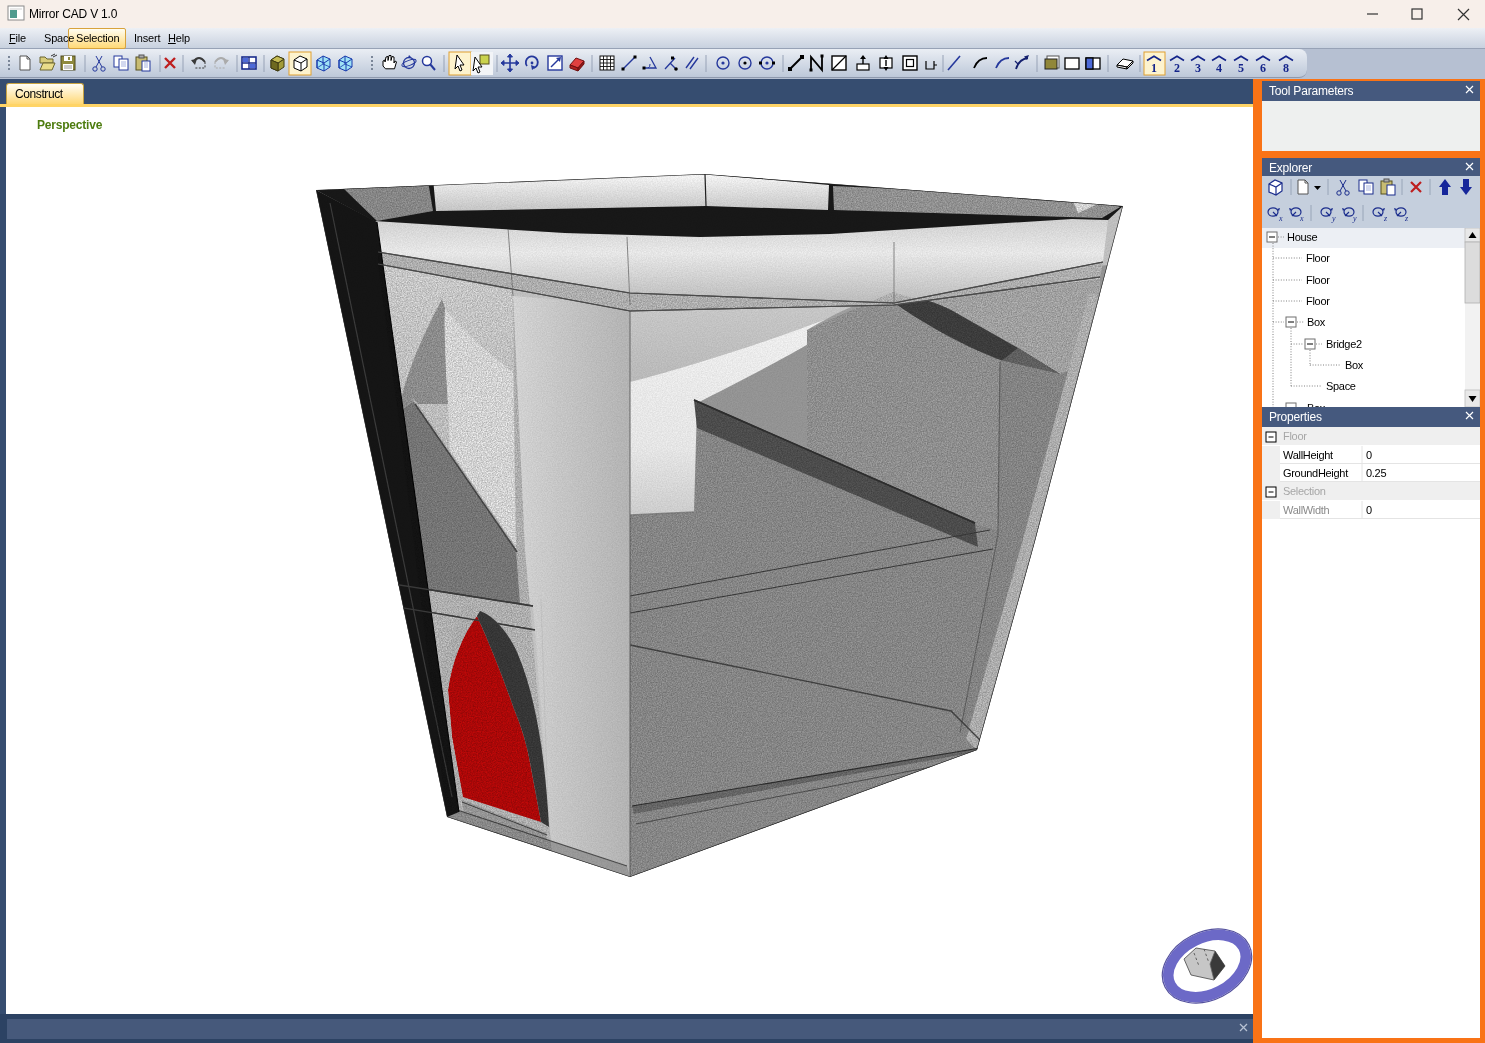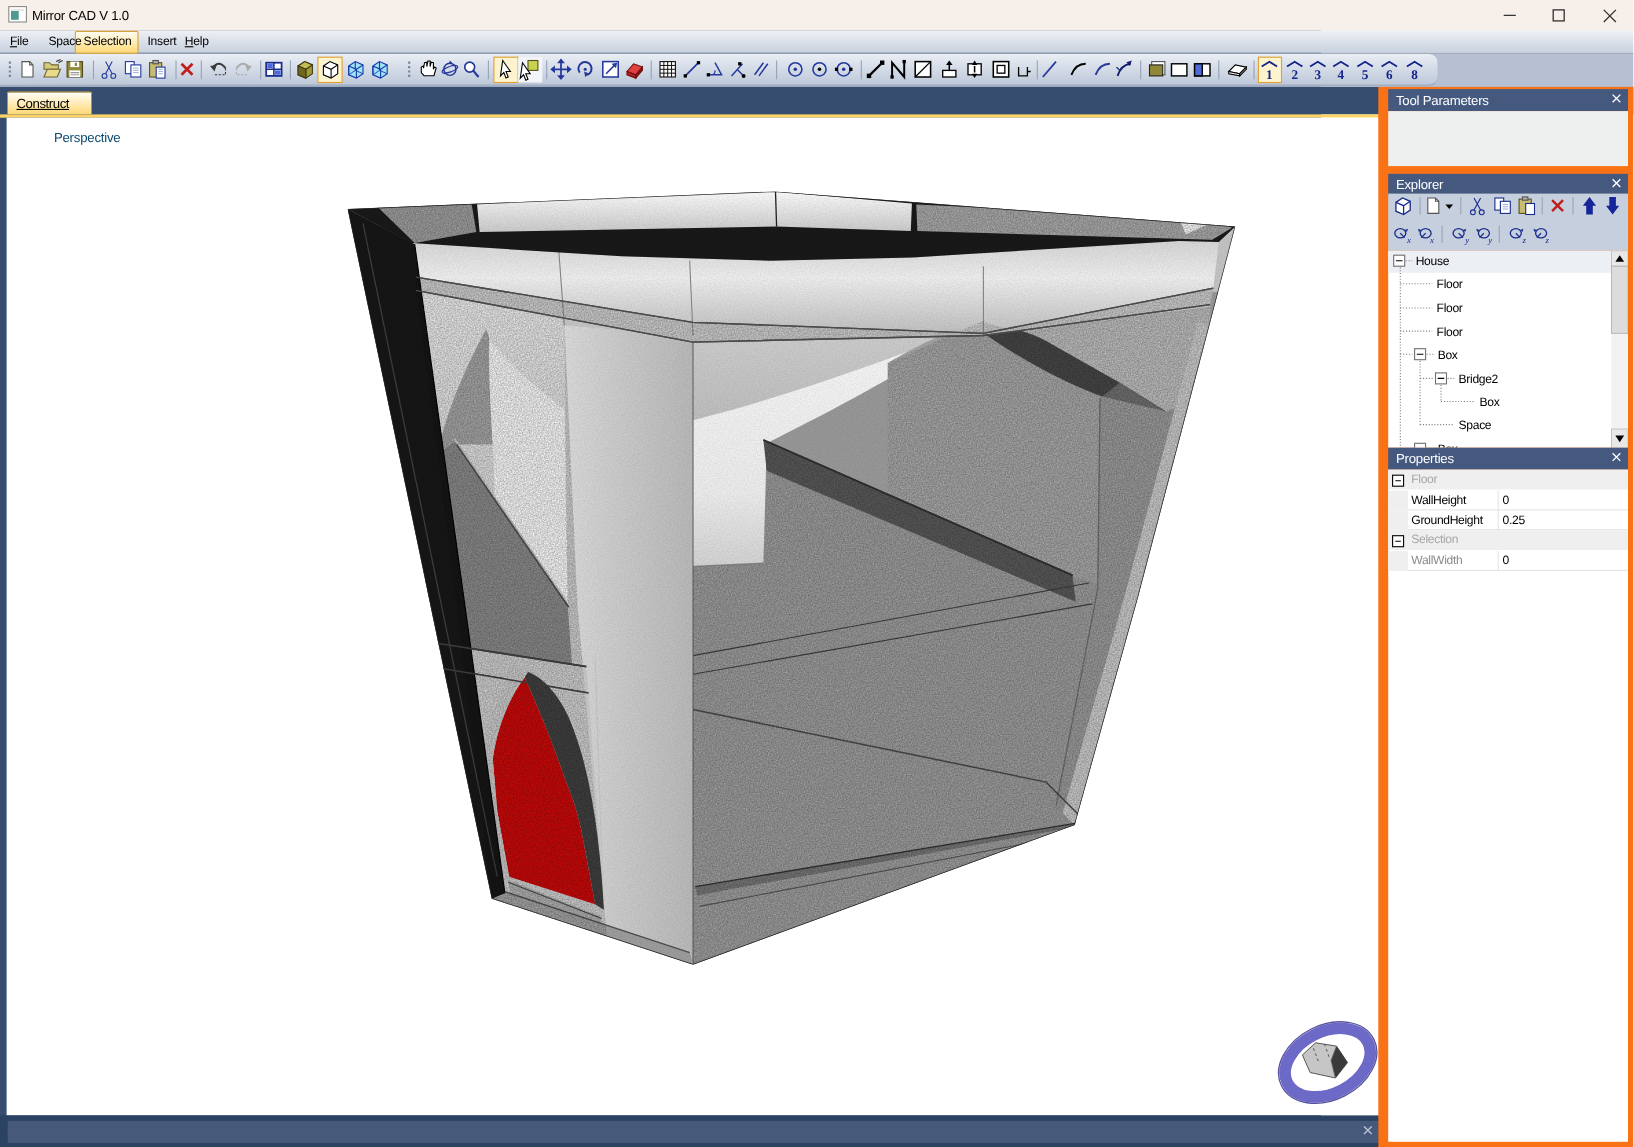--- a/index.html
+++ b/index.html
@@ -15,26 +15,26 @@
 #menubar { left:0; top:28px; width:1485px; height:21px; background:linear-gradient(#EDF0F5,#C8D1DF); border-bottom:1px solid #97A2B6;text-align:center; }
 .mitem { position:absolute; top:4px; font-size:11px; letter-spacing:-0.2px; color:#000; }
 #selbox { position:absolute; left:68px; top:0px; width:58px; height:21px; background:linear-gradient(#FFFDF2,#FFD977); border:1px solid #D8A33C; border-radius:2px; }
 
 
 #toolbar { left:0; top:49px; width:1485px; height:30px; background:#B6C0D2; }
 #tstrip { position:absolute; left:0; top:0; width:1307px; height:29px; background:linear-gradient(#EAEEF4,#BDC8D9); border-bottom:1px solid #8E99AD; border-radius:0 8px 8px 0; }
 
 
 #tabstrip { left:0; top:79px; width:1485px; height:25px; background:#364D70; }
-#tab1 { position:absolute; left:6px; top:4px; width:78px; height:21px; background:linear-gradient(#FFFEF8,#FFD875); border:1px solid #C9A443; border-bottom:none; border-radius:3px 3px 0 0; font-size:12px; letter-spacing:-0.4px; color:#000; padding:3px 0 0 8px;text-decoration:underline; }
+#tab1 { position:absolute; left:6px; top:4px; width:78px; height:21px; background:linear-gradient(#FFFEF8,#FFD875); border:1px solid #C9A443; border-bottom:none; border-radius:3px 3px 0 0; font-size:12px; letter-spacing:-0.4px; color:#000; padding:3px 0 0 8px; }
 #yellowline { left:0; top:104px; width:1256px; height:3px; background:#FFD466; }
 
 
 #viewport { left:6px; top:107px; width:1247px; height:907px; background:#FFFFFF; overflow:hidden; }
-#persp { position:absolute; left:43px; top:11px; font-size:12px; letter-spacing:-0.2px; color:#0c4a6e; }
+#persp { position:absolute; left:31px; top:11px; font-size:12px; letter-spacing:-0.2px; color:#4d7c0f;font-weight:bold; }
 
 
 #statusbase { left:0; top:1014px; width:1262px; height:29px; background:#2C4263; }
 #statusbar { left:7px; top:1019px; width:1246px; height:20px; background:#46597B; }
 
 
 #rpanel { left:1253px; top:79px; width:232px; height:964px; background:#f97316; }
 .phead { position:absolute; left:9px; width:218px; height:20px; background:#45597E; color:#FFF; font-size:12px; letter-spacing:-0.2px; line-height:20px; padding-left:7px; }
 #tpbody { position:absolute; left:9px; top:22px; width:218px; height:50px; background:#EEF0EF; }
 #expbar { position:absolute; left:9px; top:97px; width:218px; height:52px; background:#C5CFDD; }

